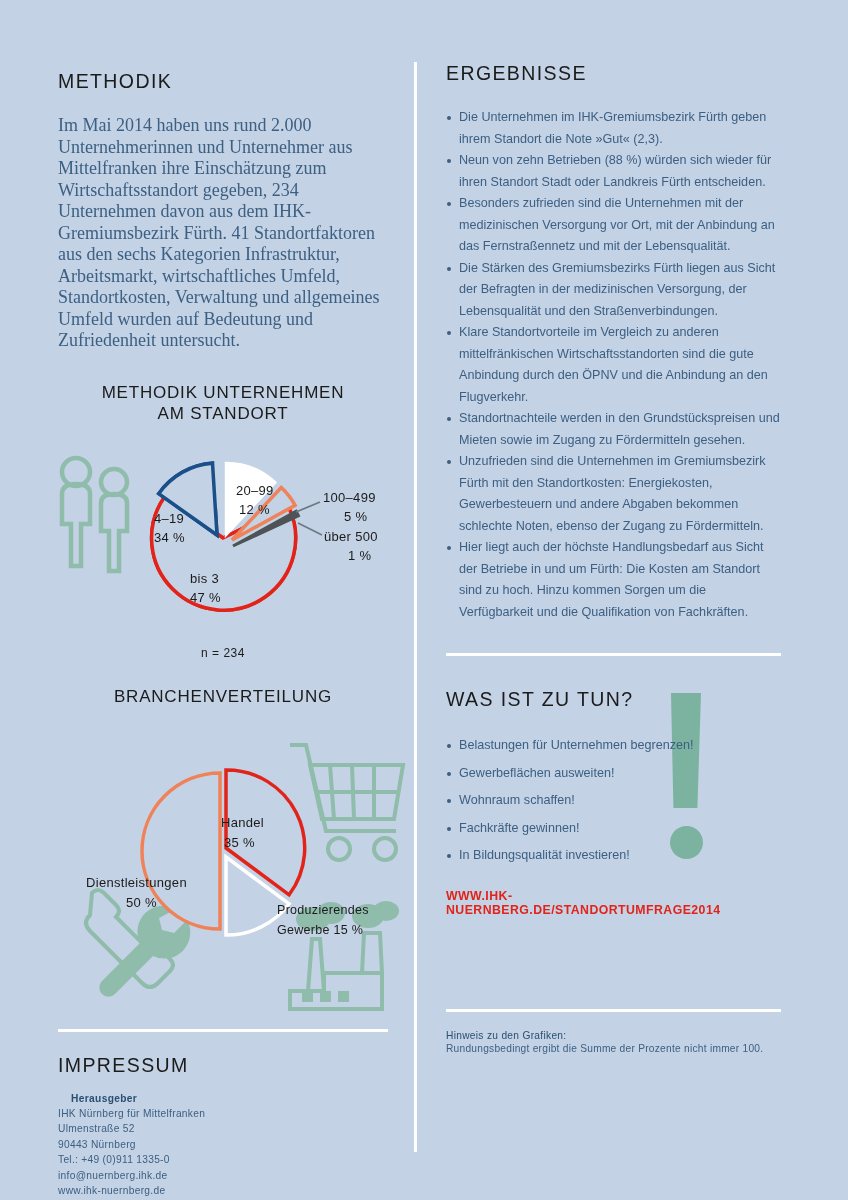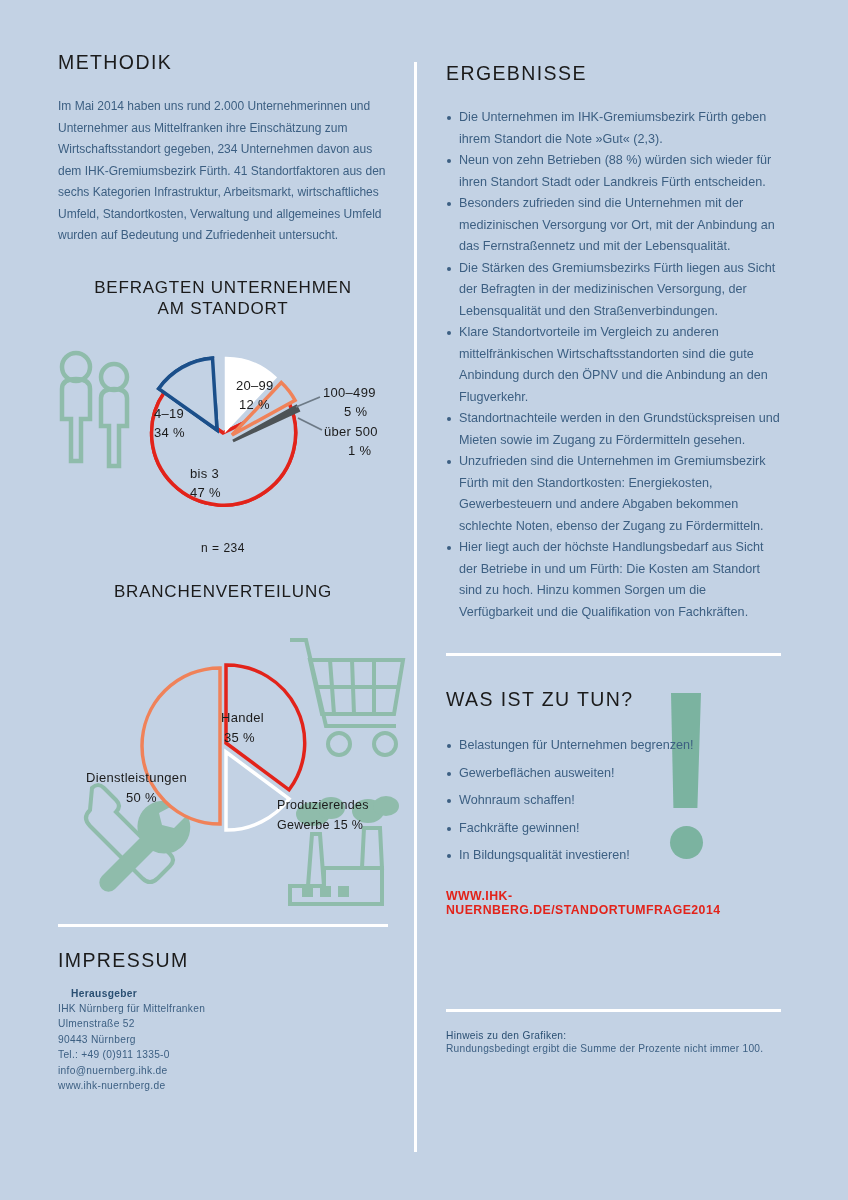--- a/index.html
+++ b/index.html
@@ -18,21 +18,21 @@
   .page {
     position: relative;
     width: 848px;
     height: 1200px;
   }
 
   
   .col-left {
     position: absolute;
     left: 58px;
-    top: 51px;
+    top: 70px;
     width: 330px;
   }
   .col-right {
     position: absolute;
     left: 446px;
     top: 62px;
     width: 335px;
   }
   .vdivider {
     position: absolute;
@@ -56,24 +56,25 @@
     text-align: center;
     font-size: 17px;
     letter-spacing: 0.8px;
     color: #1b1b1b;
     line-height: 21px;
     margin: 0 0 16px 0;
   }
 
   
   .body-text {
-    font-size: 12px;
+    font-size: 18px;
     line-height: 21.5px;
     color: #3c5f82;
     margin: 0;
+    font-family: Liberation Serif, serif;
   }
   ul.bullets {
     list-style: none;
     margin: 0;
     padding: 0;
   }
   ul.bullets li {
     position: relative;
     padding-left: 13px;
     font-size: 12.6px;
@@ -191,21 +192,21 @@
 
   <div class="vdivider"></div>
 
   <div class="col-left">
 
     <h1 class="section-title">METHODIK</h1>
     <p class="body-text">Im Mai 2014 haben uns rund 2.000 Unternehmerinnen und Unternehmer aus Mittelfranken ihre Einschätzung zum Wirtschaftsstandort gegeben, 234 Unternehmen davon aus dem IHK-Gremiumsbezirk Fürth. 41 Standortfaktoren aus den sechs Kategorien Infrastruktur, Arbeitsmarkt, wirtschaftliches Umfeld, Standortkosten, Verwaltung und allgemeines Umfeld wurden auf Bedeutung und Zufriedenheit untersucht.</p>
 
     <div class="chart-block" style="margin-top:30px;">
       <div class="chart-title">
-        <div>BEFRAGTEN UNTERNEHMEN</div>
+        <div>METHODIK UNTERNEHMEN</div>
         <div>AM STANDORT</div>
       </div>
 
       <div class="pie-wrap">
         <svg width="330" height="200" viewBox="0 0 330 200">
 
           <g fill="none" stroke="#8fbcab" stroke-width="4.5">
             <circle cx="18" cy="32" r="14"></circle>
             <path d="M4 54 q0-10 14-10 h0 q14 0 14 10 v30 h-9 v42 h-10 v-42 h-9 z"></path>
             <circle cx="56" cy="42" r="13"></circle>

